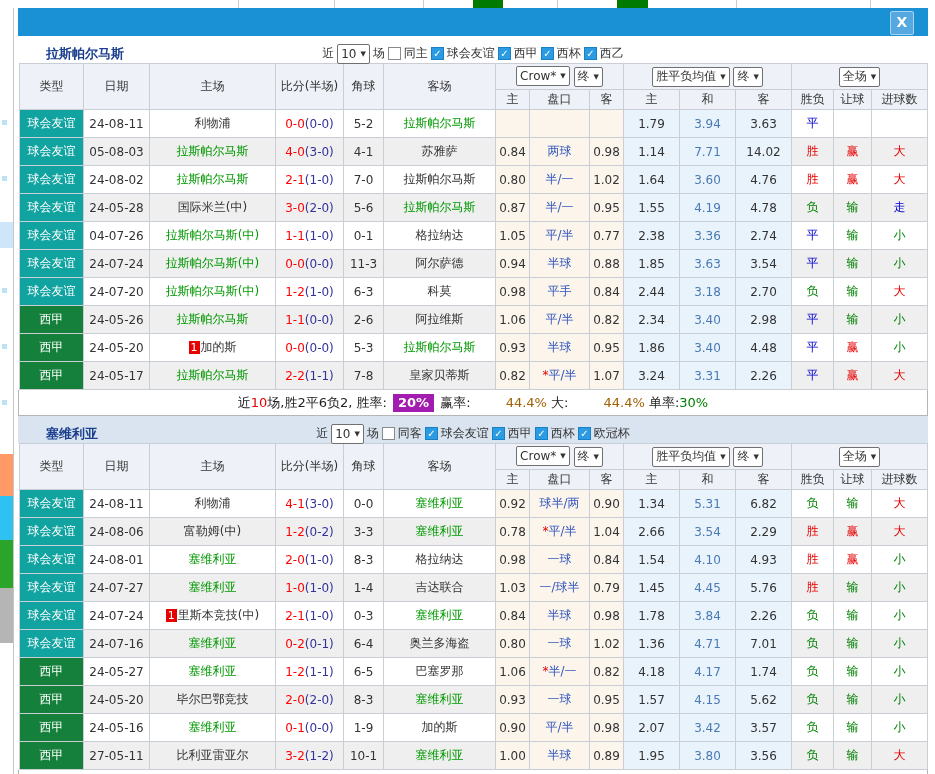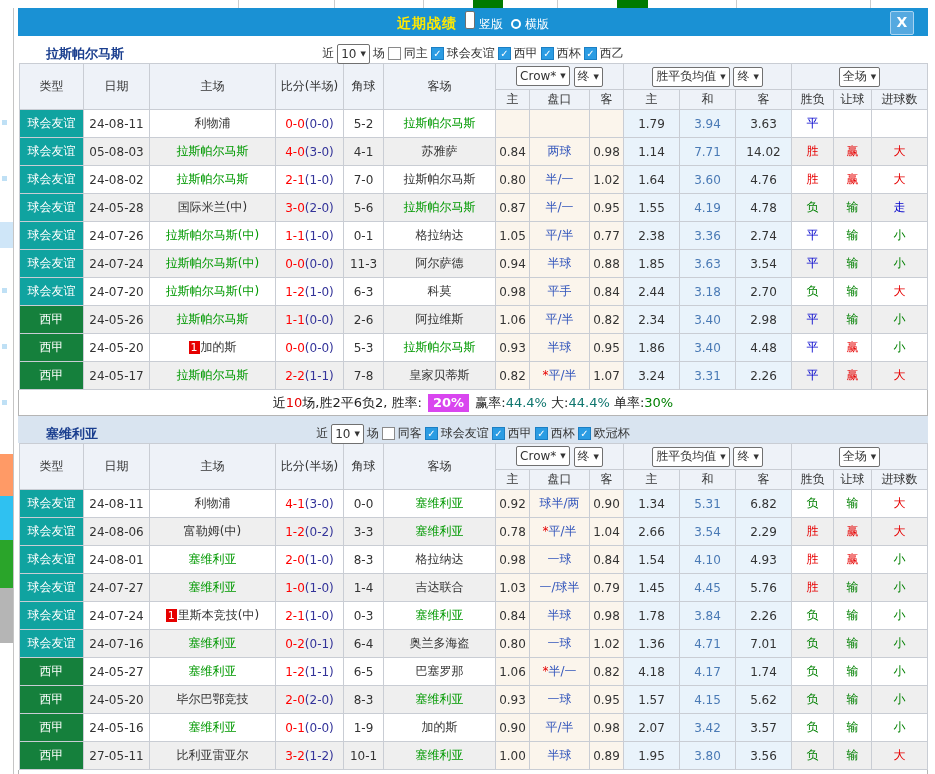--- a/index.html
+++ b/index.html
@@ -45,22 +45,22 @@
   .focus{color:#009900;}
   .ft{color:#ff0000;}
   .ht{color:#333399;}
   .hand{color:#3356bb;}
   .star{color:#e60000;}
   td.mid{color:#4a7ab5;}
   .c-r{color:#e60000;} .c-g{color:#008000;} .c-b{color:#0000cc;}
   .rank{display:inline-block;background:#e60000;color:#fff;font-size:11px;padding:0 2px;margin-right:1px;line-height:13px;}
   
   .summary{height:25px;line-height:25px;text-align:center;border:1px solid #b5b5b5;border-top:none;background:#fff;font-size:13px;color:#222;}
-  .summary .red{color:#e60000;} .summary .blue{color:#0f766e;} .summary .green{color:#008000;}
-  .summary .badge{display:inline-block;background:#d946ef;color:#fff;font-weight:bold;padding:0 5px;line-height:18px;margin:0 2px;}
+  .summary .red{color:#e60000;} .summary .blue{color:#a16207;margin-left:35px;} .summary .green{color:#008000;}
+  .summary .badge{display:inline-block;background:#a21caf;color:#fff;font-weight:bold;padding:0 5px;line-height:18px;margin:0 2px;}
 </style>
 </head>
 <body>
 
 <div class="page">
 
   <div class="top-strip" style="position:absolute;left:18px;top:0;width:910px;height:8px;background:#fff;"></div>
   <div class="frag" style="left:473px;top:0;width:30px;height:8px;background:#007a00;"></div>
   <div class="frag" style="left:617px;top:0;width:31px;height:8px;background:#007a00;"></div>
   <div class="frag" style="left:238px;top:0;width:1px;height:8px;background:#ccc;"></div>
@@ -77,23 +77,20 @@
   <div class="frag" style="left:2px;top:344px;width:5px;height:5px;background:#bfe0f5;"></div>
   <div class="frag" style="left:2px;top:400px;width:5px;height:5px;background:#bfe0f5;"></div>
   <div class="frag" style="left:0;top:222px;width:13px;height:26px;background:#cfe6f8;"></div>
   <div class="frag" style="left:0;top:454px;width:13px;height:42px;background:#ff9a66;"></div>
   <div class="frag" style="left:0;top:496px;width:13px;height:44px;background:#2fc1f1;"></div>
   <div class="frag" style="left:0;top:540px;width:13px;height:48px;background:#2aa52a;"></div>
   <div class="frag" style="left:0;top:588px;width:13px;height:55px;background:#b5b5b5;"></div>
 
   <div class="modal">
     <div class="titlebar">
-      <div>
-        <span class="title">近期战绩</span><span id="radios"><span class="radio sel"></span><span class="radio-label">竖版</span><span class="radio"></span><span class="radio-label">横版</span></span>
-      </div>
       <span class="close">X</span>
     </div>
     <div class="content" id="sections">
         <div class="section">
           <div class="sec-head">
             <span class="team-name">拉斯帕尔马斯</span>
             <div class="filters">
               <span>近</span>
               <span class="sel">
                 <span>10</span>
@@ -233,21 +230,21 @@
                 <td class="tint-odds">0.95</td>
                 <td class="tint-avg">1.55</td>
                 <td class="tint-avg mid">4.19</td>
                 <td class="tint-avg">4.78</td>
                 <td class="c-g">负</td>
                 <td class="c-g">输</td>
                 <td class="c-b">走</td>
               </tr>
               <tr>
                 <td class="ty f">球会友谊</td>
-                <td>24-07-26</td>
+                <td>04-07-26</td>
                 <td><span class="focus">拉斯帕尔马斯(中)</span></td>
                 <td><span class="ft">1-1</span><span class="ht">(1-0)</span></td>
                 <td>0-1</td>
                 <td><span>格拉纳达</span></td>
                 <td class="tint-odds">1.05</td>
                 <td class="tint-odds"><span class="hand">平/半</span></td>
                 <td class="tint-odds">0.77</td>
                 <td class="tint-avg">2.38</td>
                 <td class="tint-avg mid">3.36</td>
                 <td class="tint-avg">2.74</td>

